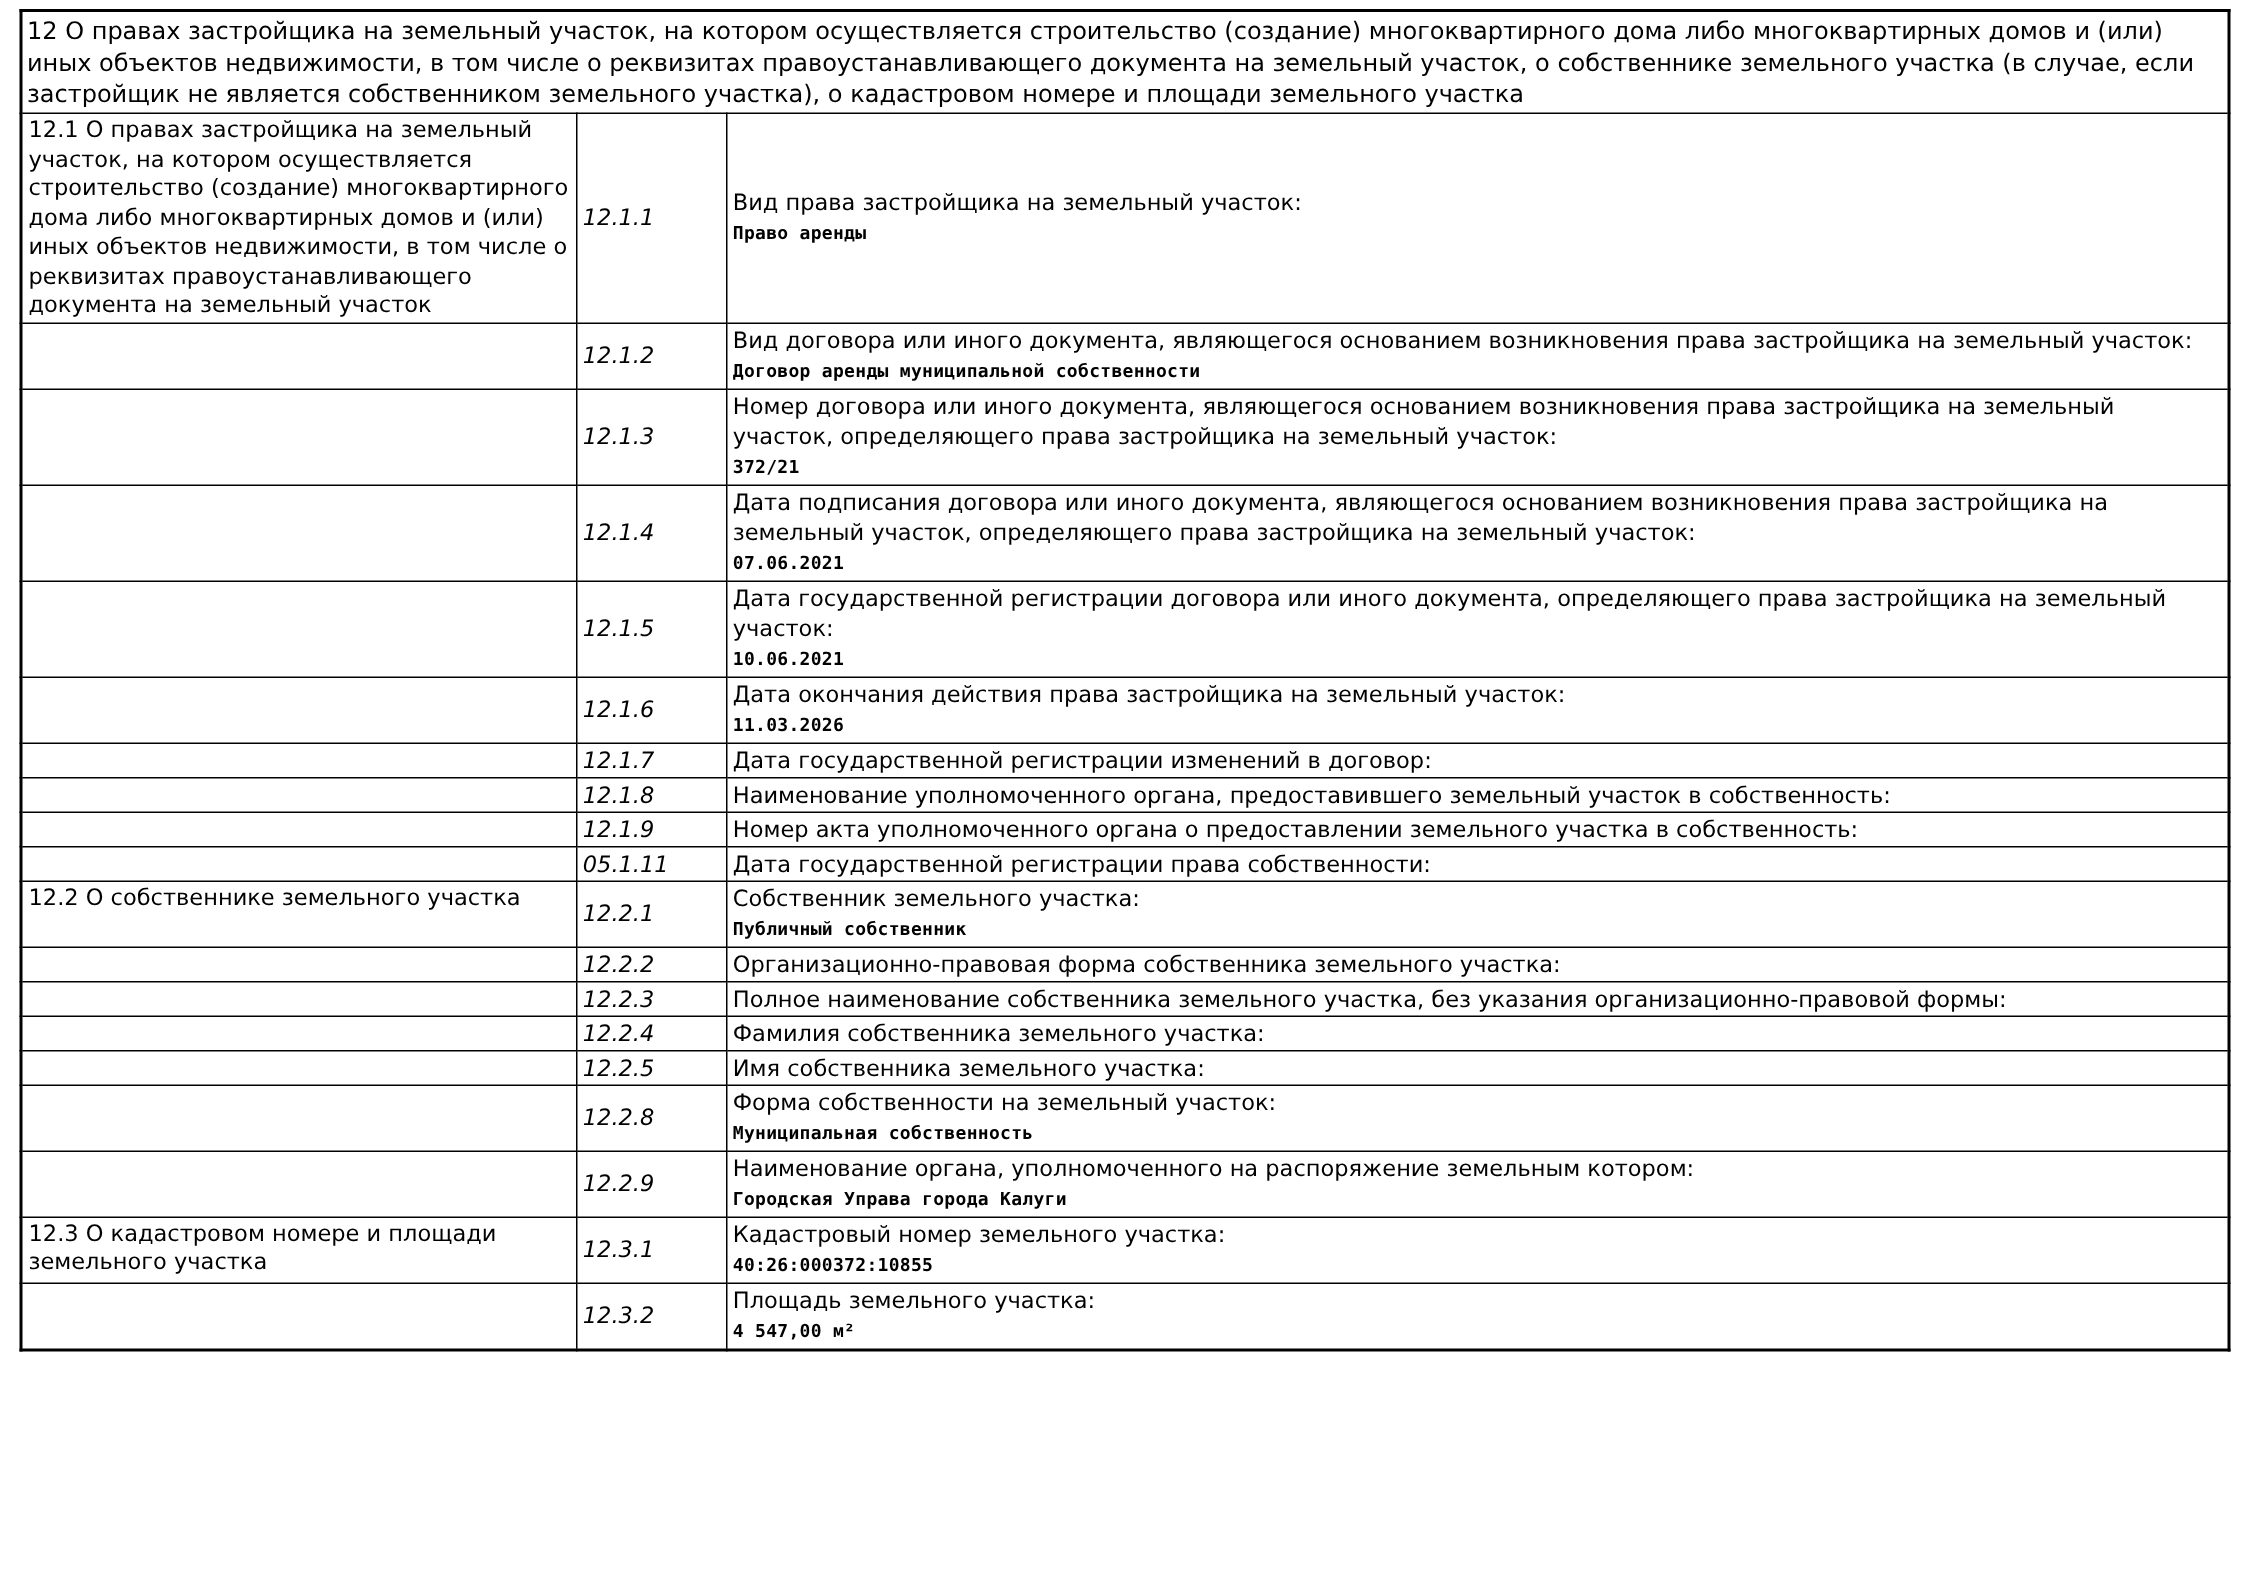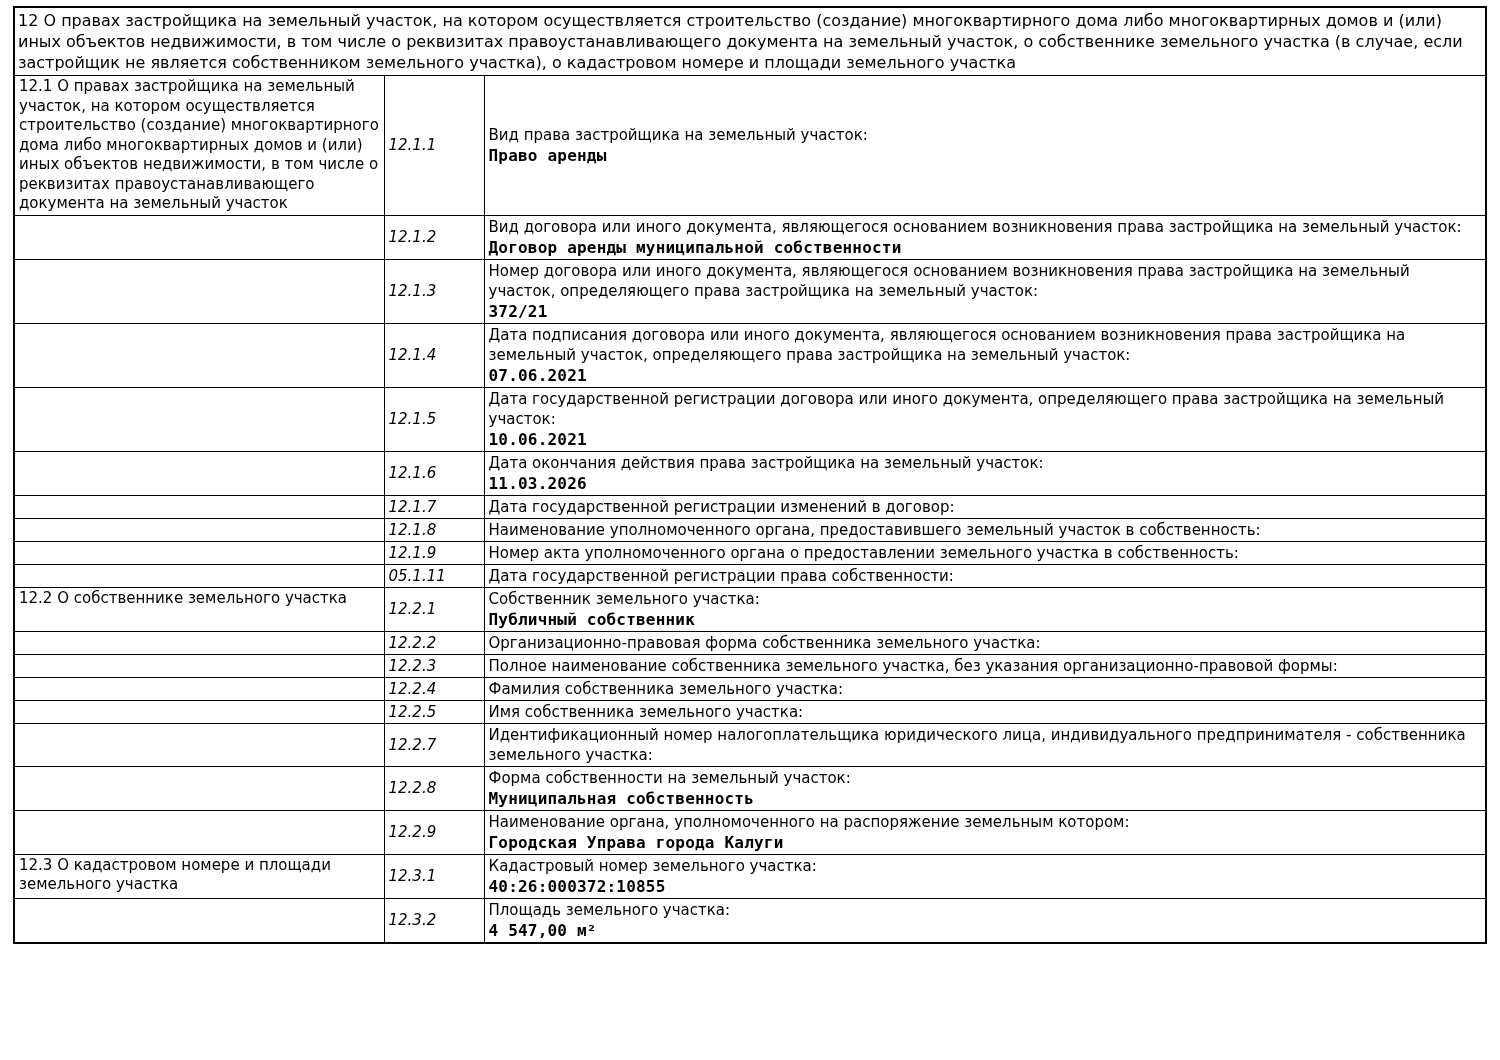--- a/index.html
+++ b/index.html
@@ -40,21 +40,21 @@
   }
   td.sec {
     vertical-align: top;
     line-height: 19.5px;
   }
   td.num { vertical-align: middle; font-style: italic; }
   .label { }
   .value {
     font-family: "DejaVu Sans Mono", "Liberation Mono", monospace;
     font-weight: bold;
-    font-size: 16px;
+    font-size: 12px;
     line-height: 21px;
     letter-spacing: 0.2px;
   }
 </style>
 </head>
 <body>
 
 <div class="page">
   <table class="decl">
     <colgroup>
@@ -189,27 +189,20 @@
 
       <tr>
         <td class="sec"></td>
         <td class="num">12.2.5</td>
         <td class="cnt">
           <div class="label">Имя собственника земельного участка:</div>
         </td>
       </tr>
 
 
-      <tr>
-        <td class="sec"></td>
-        <td class="num">12.2.7</td>
-        <td class="cnt">
-          <div class="label">Идентификационный номер налогоплательщика юридического лица, индивидуального предпринимателя - собственника земельного участка:</div>
-        </td>
-      </tr>
 
       <tr>
         <td class="sec"></td>
         <td class="num">12.2.8</td>
         <td class="cnt">
           <div class="label">Форма собственности на земельный участок:</div>
           <div class="value">Муниципальная собственность</div>
         </td>
       </tr>
 

